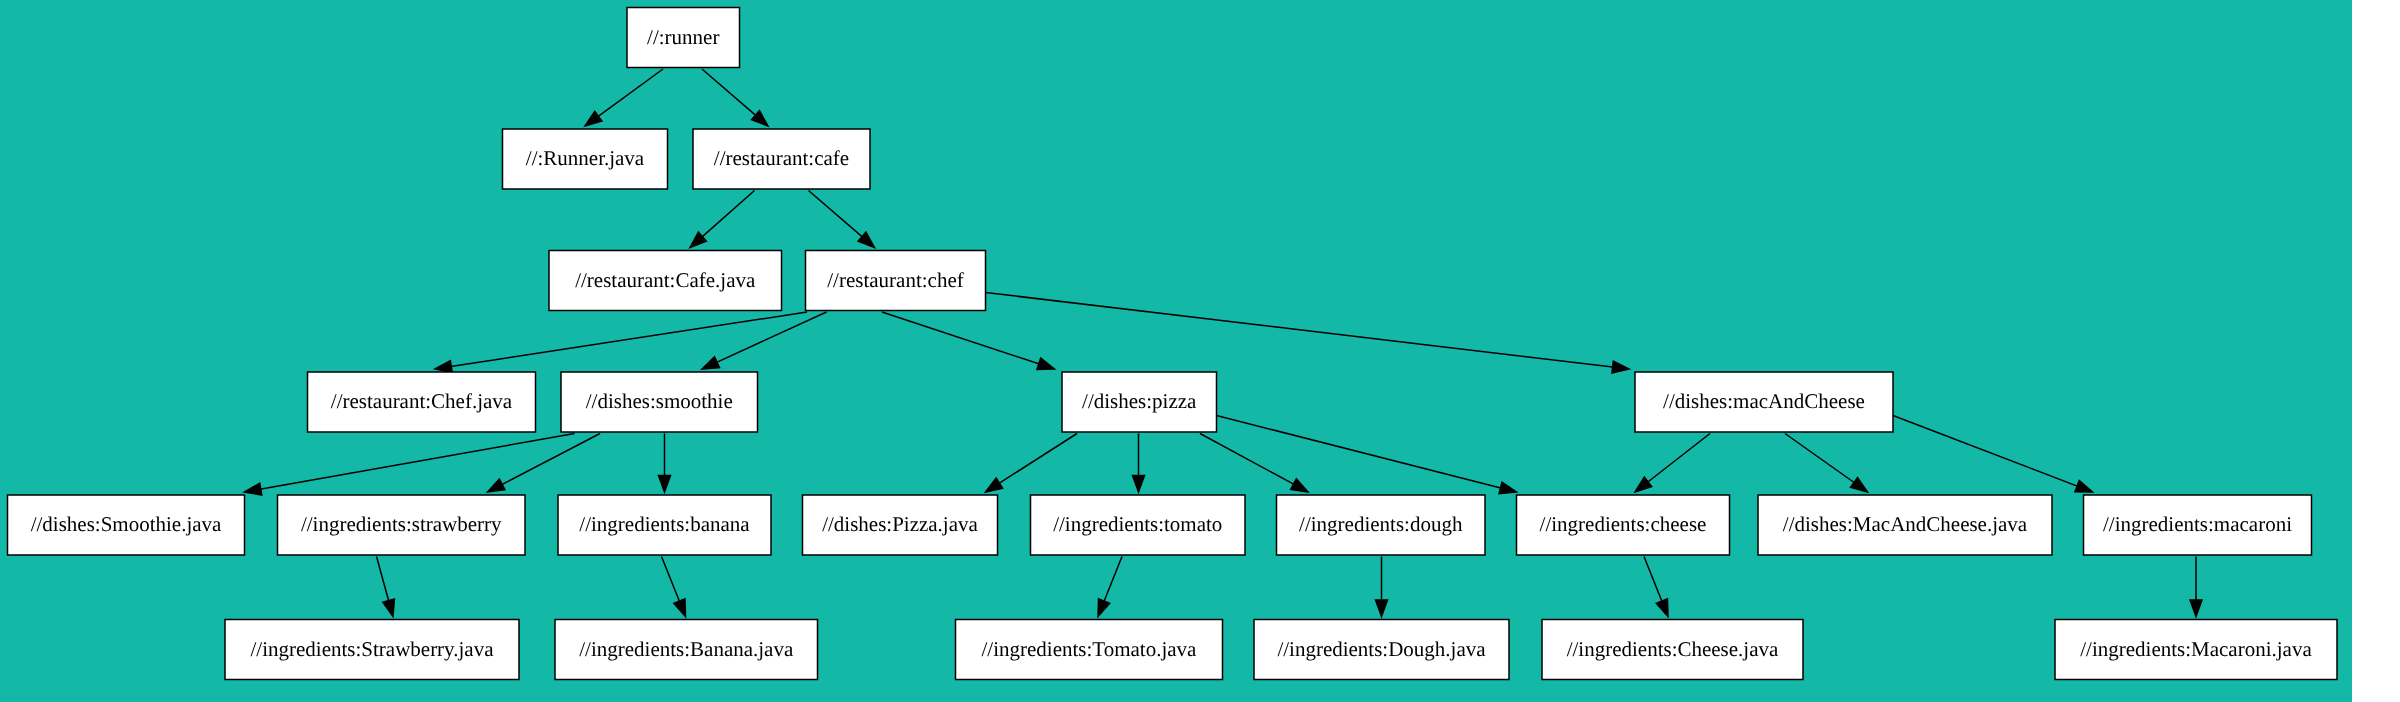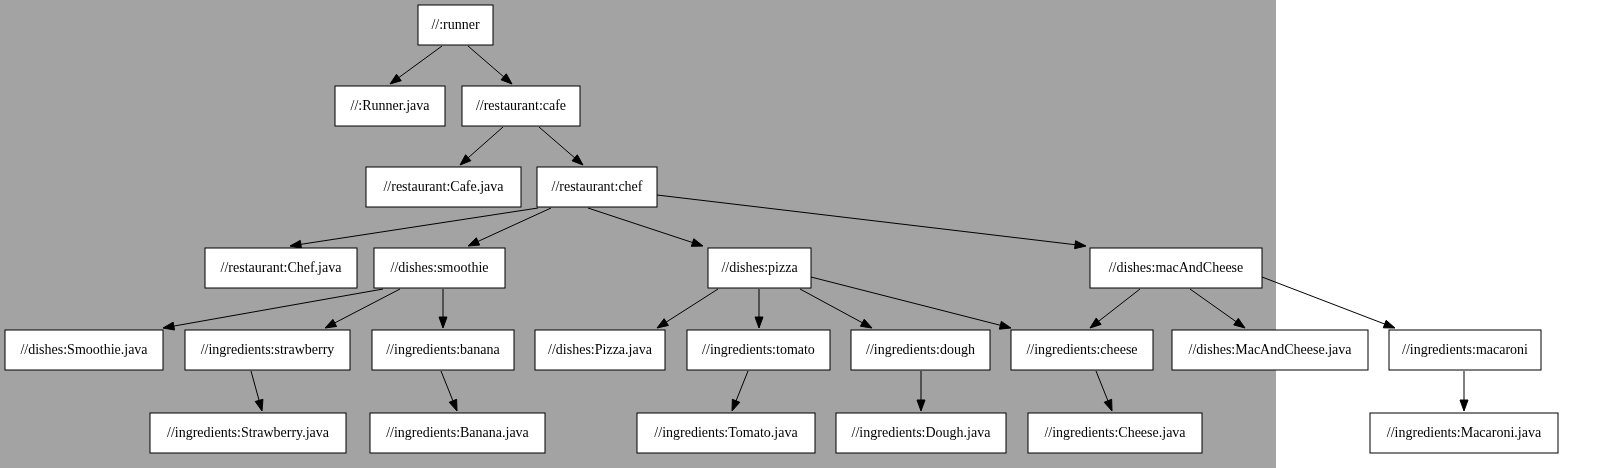--- a/index.html
+++ b/index.html
@@ -9,23 +9,23 @@
     background: #ffffff;
   }
   body {
     width: 1600px;
     height: 468px;
     overflow: hidden;
     font-family: "Liberation Serif", "DejaVu Serif", serif;
   }
   #graph-root {
     position: relative;
-    width: 1276px;
+    width: 1568px;
     height: 468px;
-    background: #a3a3a3;
+    background: #14b8a6;
   }
   svg#graph-svg {
     display: block;
     width: 1600px;
     height: 468px;
   }
   .node-box {
     fill: #ffffff;
     stroke: #000000;
     stroke-width: 1px;

